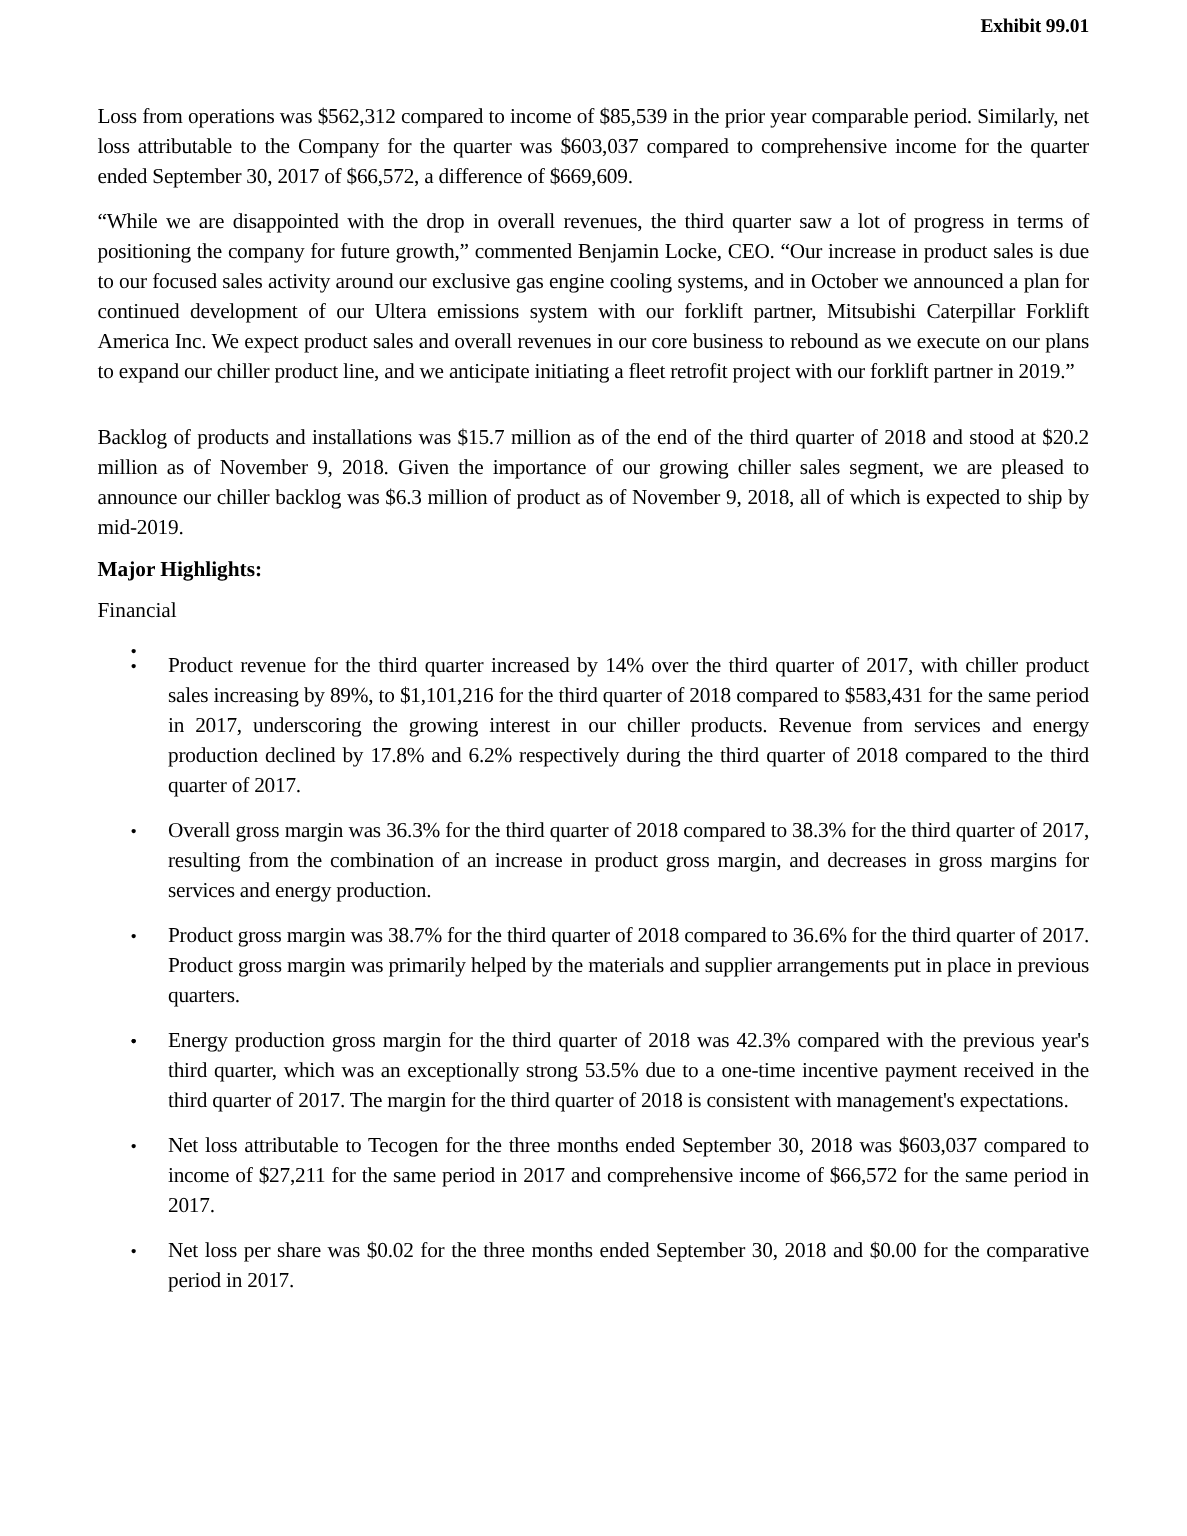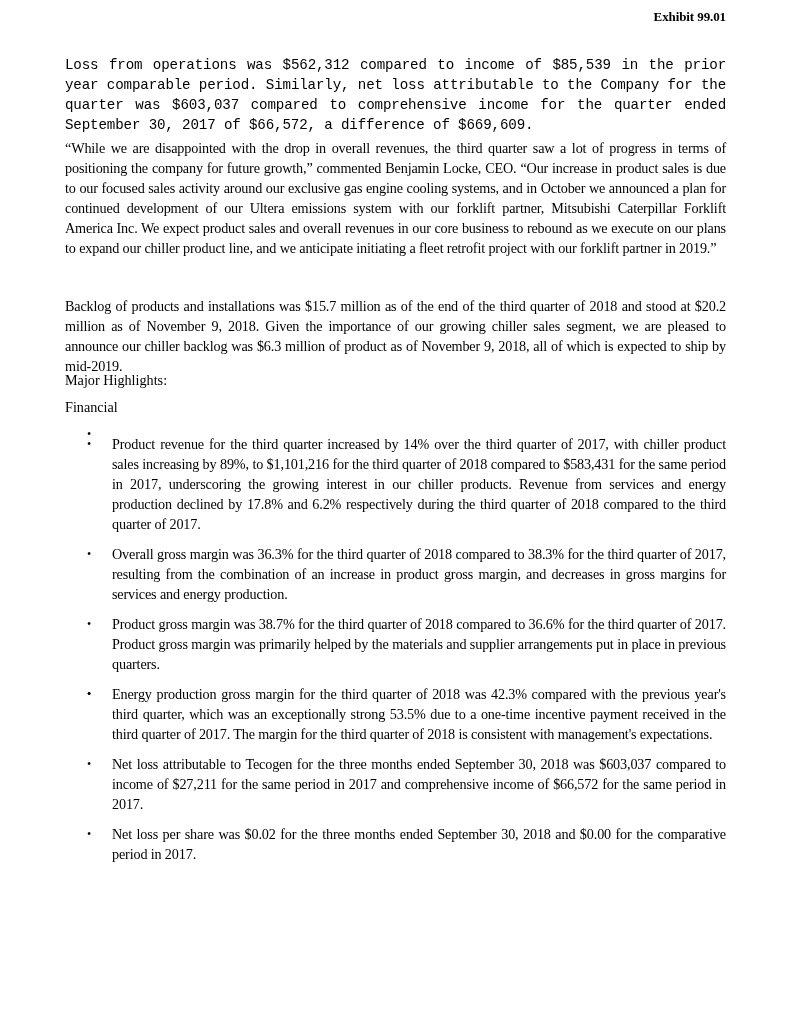--- a/index.html
+++ b/index.html
@@ -29,28 +29,28 @@
     .body-text {
       position: absolute;
       left: 0;
       width: 661px;
       font-size: 14.2px;
       line-height: 20px;
       text-align: justify;
       margin: 0;
       letter-spacing: -0.15px;
     }
-    .p1 { top: 55px; font-family: Liberation Mono, monospace; }
+    .p1 { top: 68px; }
     .p2 { top: 138px; }
-    .p3 { top: 282px; margin-top: 14px; }
+    .p3 { top: 282px; }
     .heading {
       position: absolute;
       left: 0;
       top: 370px;
-      font-weight: normal;
+      font-weight: bold;
       font-size: 14.2px;
       line-height: 20px;
       margin: 0;
     }
     .subheading {
       position: absolute;
       left: 0;
       top: 397px;
       font-size: 14.2px;
       line-height: 20px;

